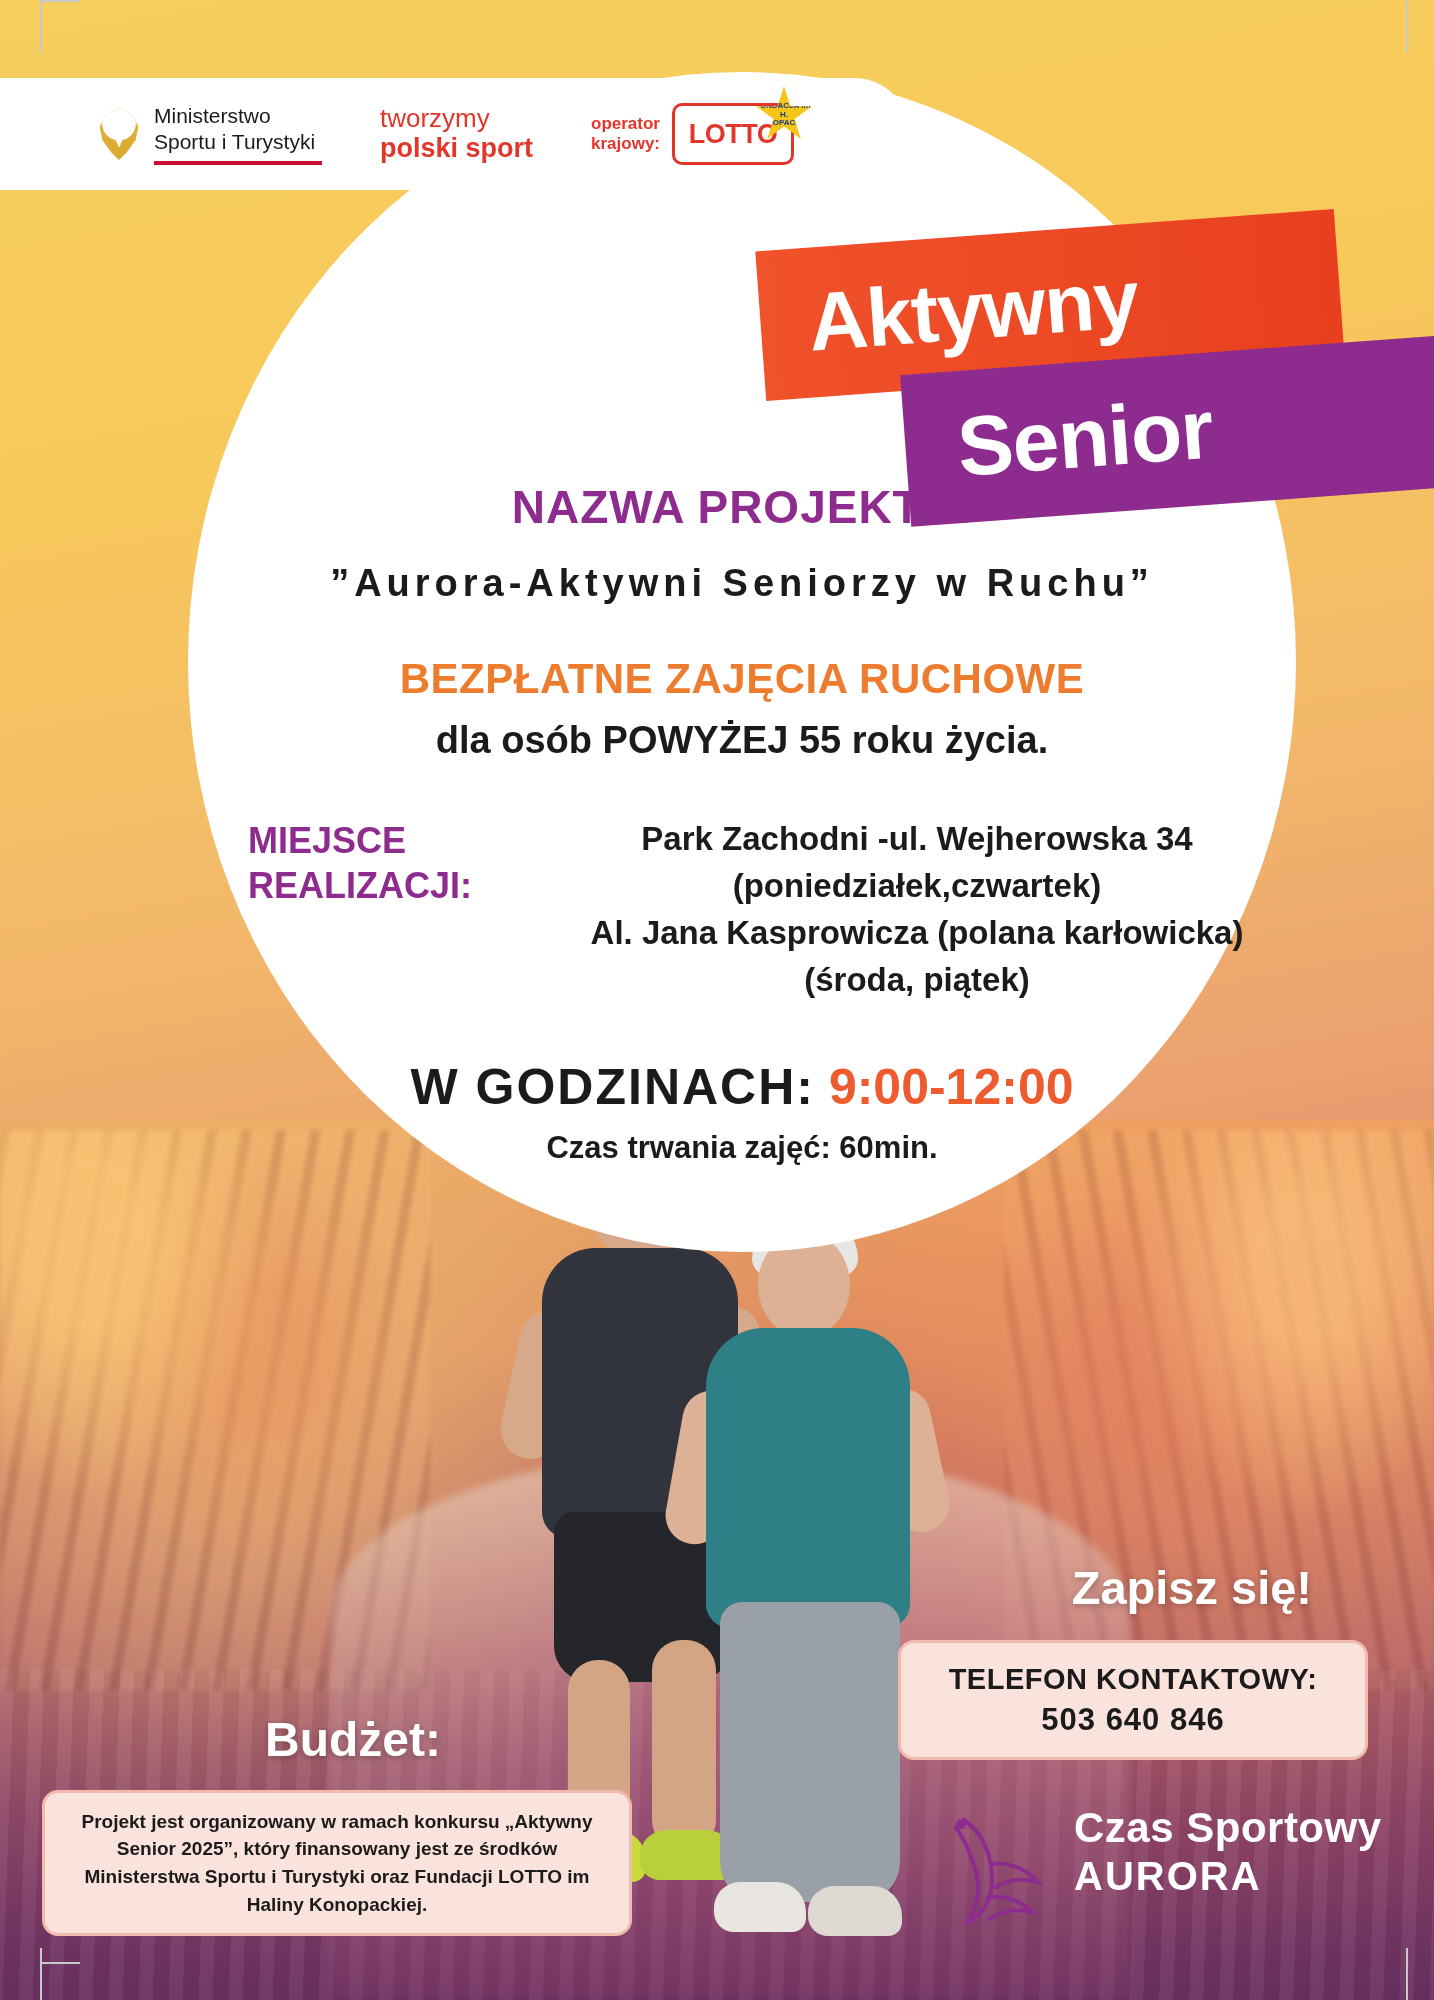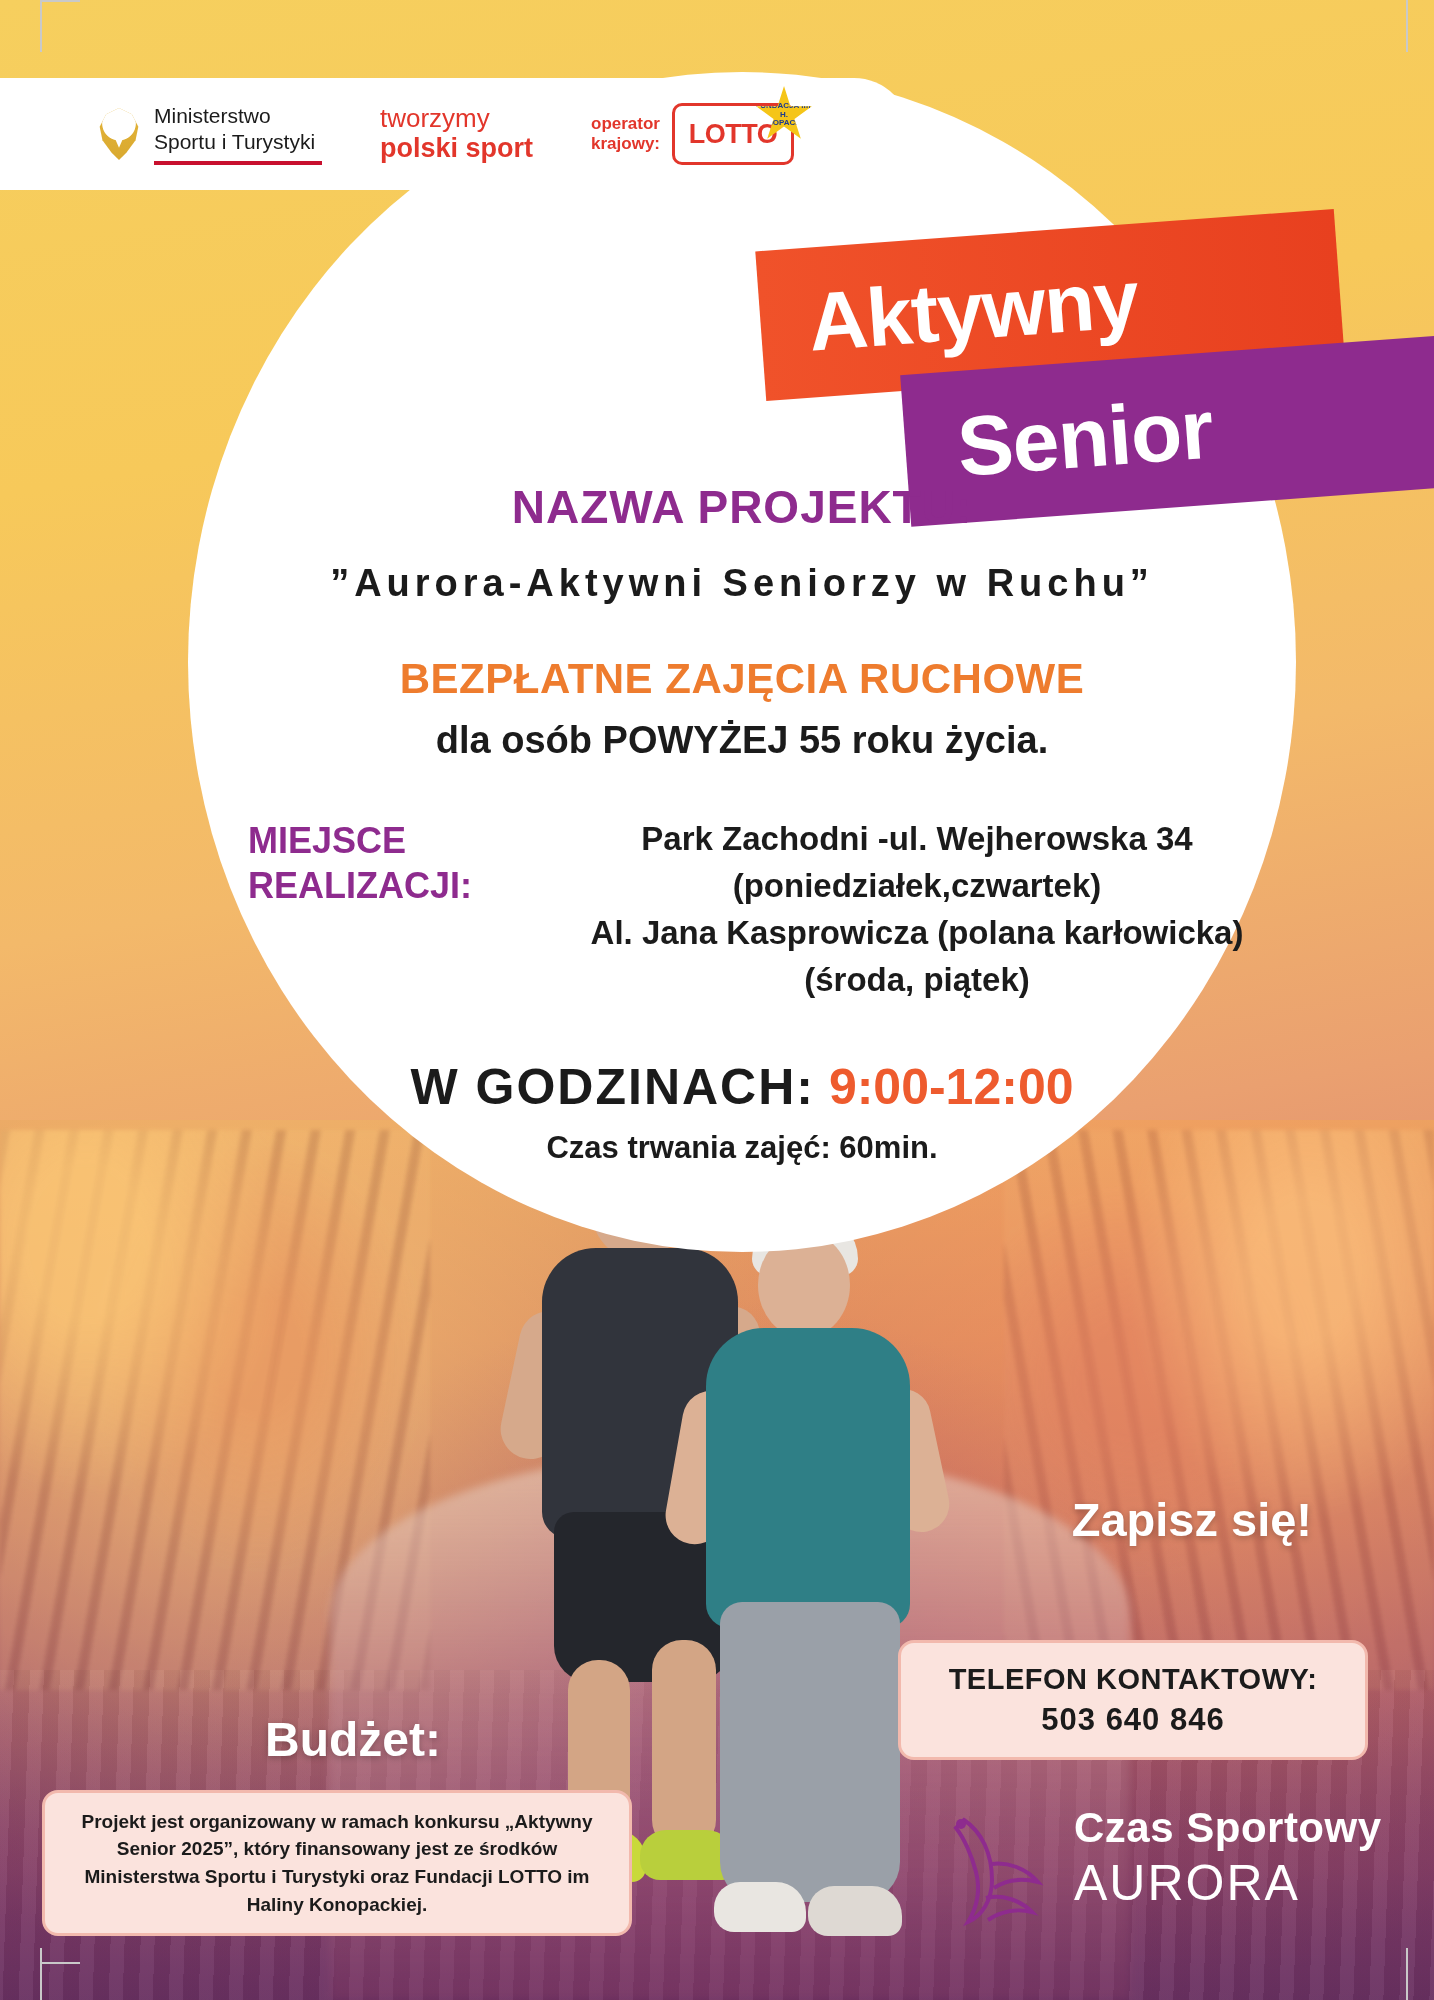--- a/index.html
+++ b/index.html
@@ -184,21 +184,21 @@
   .t-place-lines { flex:1; font-size:33px; font-weight:600; color:#1b1b1b; line-height:1.3; text-align:center; }
   .t-place-lines div { margin-bottom:4px; }
 
   .hours-row { margin-top:52px; font-size:50px; font-weight:700; }
   .hours-row .lbl { color:#1b1b1b; letter-spacing:2px; }
   .hours-row .val { color:#ee5b2e; }
   .t-czas { font-size:31px; font-weight:600; color:#1b1b1b; margin-top:14px; }
 
   
   .zapisz {
-    position:absolute; right:122px; top:1492px;
+    position:absolute; right:122px; top:1560px;
     font-size:47px; font-weight:800; color:#ffffff;
     text-shadow:0 2px 6px rgba(0,0,0,0.25);
   }
   .phone-box {
     position:absolute; right:66px; top:1640px;
     width:470px; height:120px;
     background:#fbe3dd;
     border:3px solid #f2b9ad;
     border-radius:16px;
     display:flex; flex-direction:column; align-items:center; justify-content:center;
@@ -226,21 +226,21 @@
     font-size:19px; font-weight:700; color:#1b1b1b; line-height:1.45; text-align:center;
   }
 
   
   .ks-logo { position:absolute; right:40px; top:1790px; width:470px; height:150px; }
   .ks-bird {
     position:absolute; left:10px; top:12px; width:130px; height:130px;
   }
   .ks-text { position:absolute; left:150px; top:14px; color:#ffffff; }
   .ks-1 { font-size:42px; font-weight:600; letter-spacing:0.5px; }
-  .ks-2 { font-size:50px; font-weight:400; letter-spacing:2px; margin-top:2px; }
+  .ks-2 { font-size:40px; font-weight:700; letter-spacing:2px; margin-top:2px; }
 
   
   .crop-tl { position:absolute; left:40px; top:0; width:2px; height:52px; background:#c9c9c9; }
   .crop-tl2 { position:absolute; left:40px; top:0; width:40px; height:2px; background:#c9c9c9; }
   .crop-bl { position:absolute; left:40px; bottom:0; width:2px; height:52px; background:#c9c9c9; }
   .crop-bl2 { position:absolute; left:40px; bottom:36px; width:40px; height:2px; background:#c9c9c9; }
   .crop-tr { position:absolute; right:26px; top:0; width:2px; height:52px; background:#c9c9c9; }
   .crop-br { position:absolute; right:26px; bottom:0; width:2px; height:52px; background:#c9c9c9; }
 </style>
 </head>

